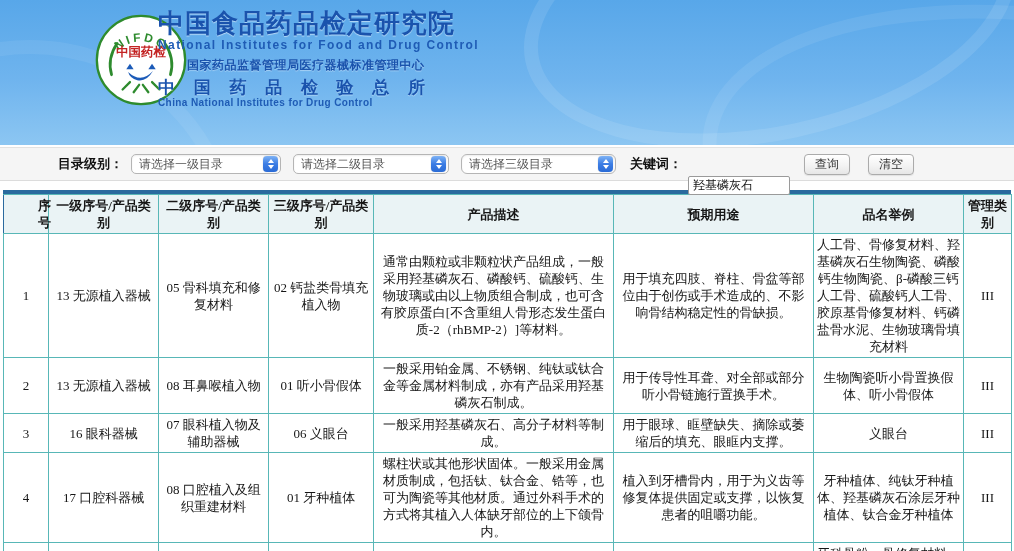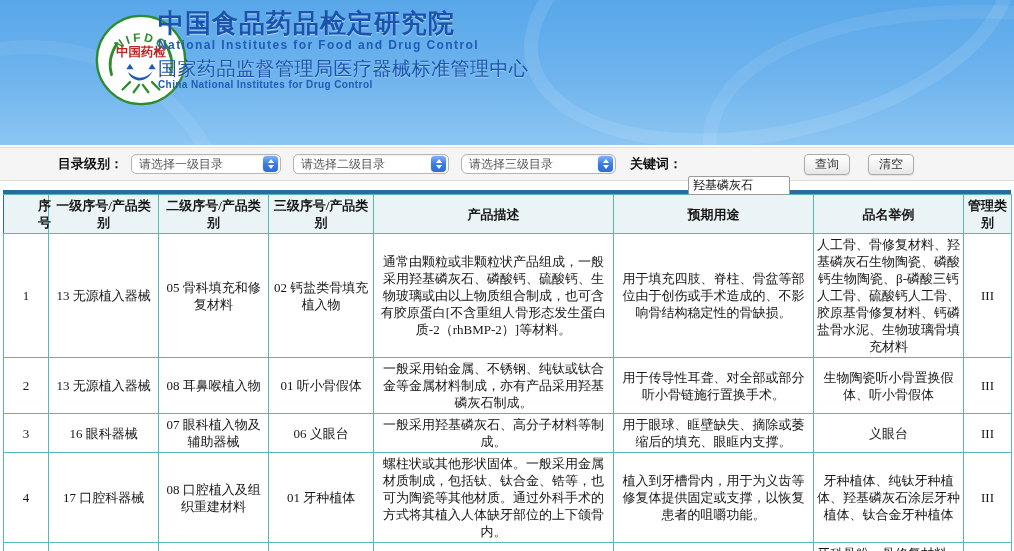--- a/index.html
+++ b/index.html
@@ -15,22 +15,22 @@
   .swirl.s2 { width:700px; height:340px; left:700px; top:10px; transform:rotate(8deg);
               border-color:rgba(255,255,255,0.08); }
   .swirl.s3 { width:420px; height:420px; left:-180px; top:40px; border-color:rgba(255,255,255,0.07); }
 
   .logo { position:absolute; left:95px; top:14px; width:92px; height:92px; }
 
   .banner-text { position:absolute; left:158px; top:10px; line-height:1; }
   .t-cn  { font-size:26px; font-weight:bold; color:#1a53ad; letter-spacing:1px;
            text-shadow:0 1px 1px rgba(255,255,255,0.55); }
   .t-en  { font-size:12px; font-weight:bold; color:#1f5cb5; letter-spacing:1.4px; margin-top:3px; }
-  .s-cn  { font-size:19px; font-weight:normal; color:#1a53ad; margin-top:8px; letter-spacing:0.5px;
-           text-shadow:0 1px 1px rgba(255,255,255,0.4); }
+  .s-cn  { font-size:12px; font-weight:bold; color:#1a53ad; margin-top:8px; letter-spacing:0.5px;
+           text-shadow:0 1px 1px rgba(255,255,255,0.4);margin-left:29px; }
   .s-en  { font-size:10px; font-weight:bold; color:#1f5cb5; letter-spacing:0.4px; margin-top:2px; }
   .o-cn  { font-size:17px; font-weight:bold; color:#1a53ad; margin-top:8px; letter-spacing:7px;
            text-shadow:0 1px 1px rgba(255,255,255,0.4); }
   .o-en  { font-size:10px; font-weight:bold; color:#1f5cb5; letter-spacing:0.4px; margin-top:2px; }
 
   
   .searchbar { width:1014px; height:34px; margin-top:2px; background:#f5f5f5;
                border-top:1px solid #e2e2e2; border-bottom:1px solid #dcdcdc;
                display:flex; align-items:center; font-size:12px; color:#333; }
   .searchbar .lbl { font-weight:bold; color:#111; font-size:13px; }
@@ -94,20 +94,21 @@
 
     <path d="M 18,66 Q 13,48 24,32" fill="none" stroke="#2e8b2e" stroke-width="3" stroke-linecap="round"></path>
     <path d="M 82,66 Q 87,48 76,32" fill="none" stroke="#2e8b2e" stroke-width="3" stroke-linecap="round"></path>
     <path d="M 30,82 L 38,74 M 42,85 L 48,77 M 70,82 L 62,74 M 58,85 L 52,77" stroke="#2e8b2e" stroke-width="2.5" stroke-linecap="round"></path>
   </svg>
 
   <div class="banner-text">
     <div class="t-cn">中国食品药品检定研究院</div>
     <div class="t-en">National Institutes for Food and Drug Control</div>
     <div class="s-cn">国家药品监督管理局医疗器械标准管理中心</div>
+    <div class="o-cn">中 国 药 品 检 验 总 所</div>
     <div class="o-en">China National Institutes for Drug Control</div>
   </div>
 </div>
 
 <div class="searchbar">
   <span class="lbl lbl-level">目录级别：</span>
 
   <div class="sel sel1">
     <span>请选择一级目录</span>
     <span class="sel-arrows">

